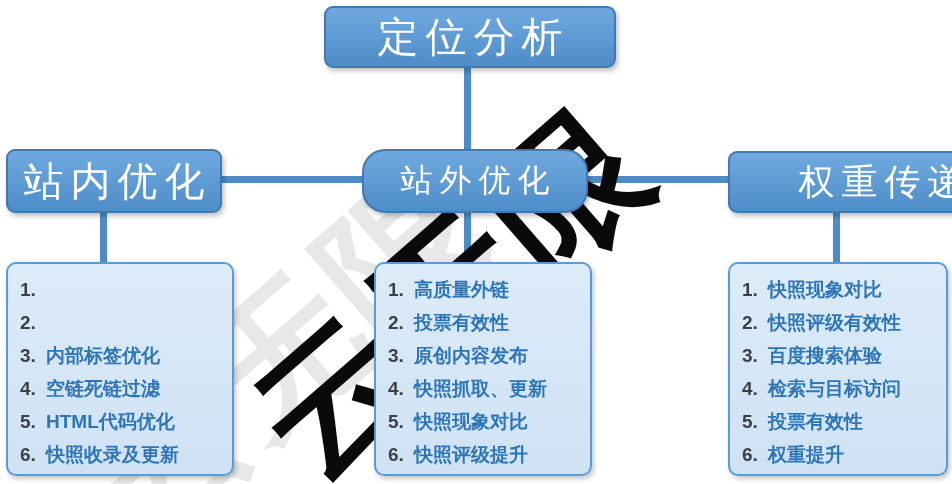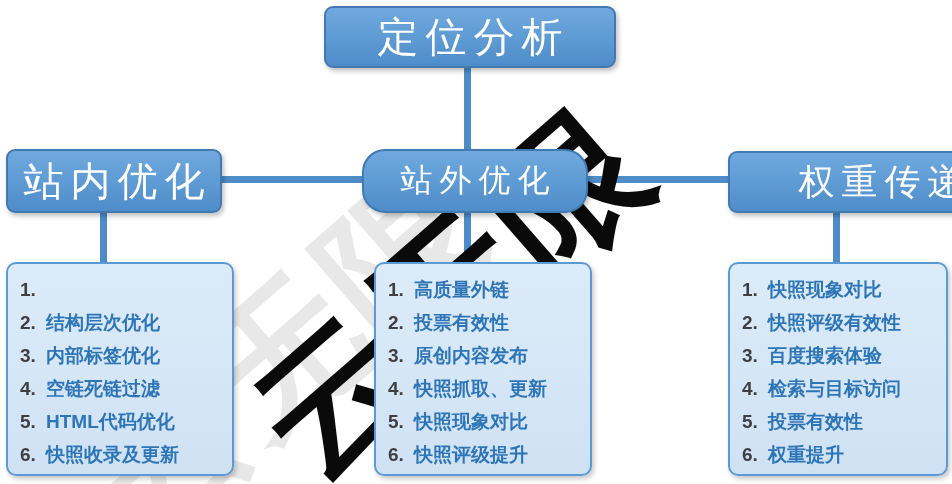--- a/index.html
+++ b/index.html
@@ -111,21 +111,20 @@
   <div class="title-box" id="box-right">
     <span class="title-text">权重传递</span>
   </div>
 
   <div class="list-box" id="list-left">
     <div class="list-row">
       <span class="num">1.</span>
     </div>
     <div class="list-row">
       <span class="num">2.</span>
-      <span class="txt">结构层次优化</span>
     </div>
     <div class="list-row">
       <span class="num">3.</span>
       <span class="txt">内部标签优化</span>
     </div>
     <div class="list-row">
       <span class="num">4.</span>
       <span class="txt">空链死链过滤</span>
     </div>
     <div class="list-row">

